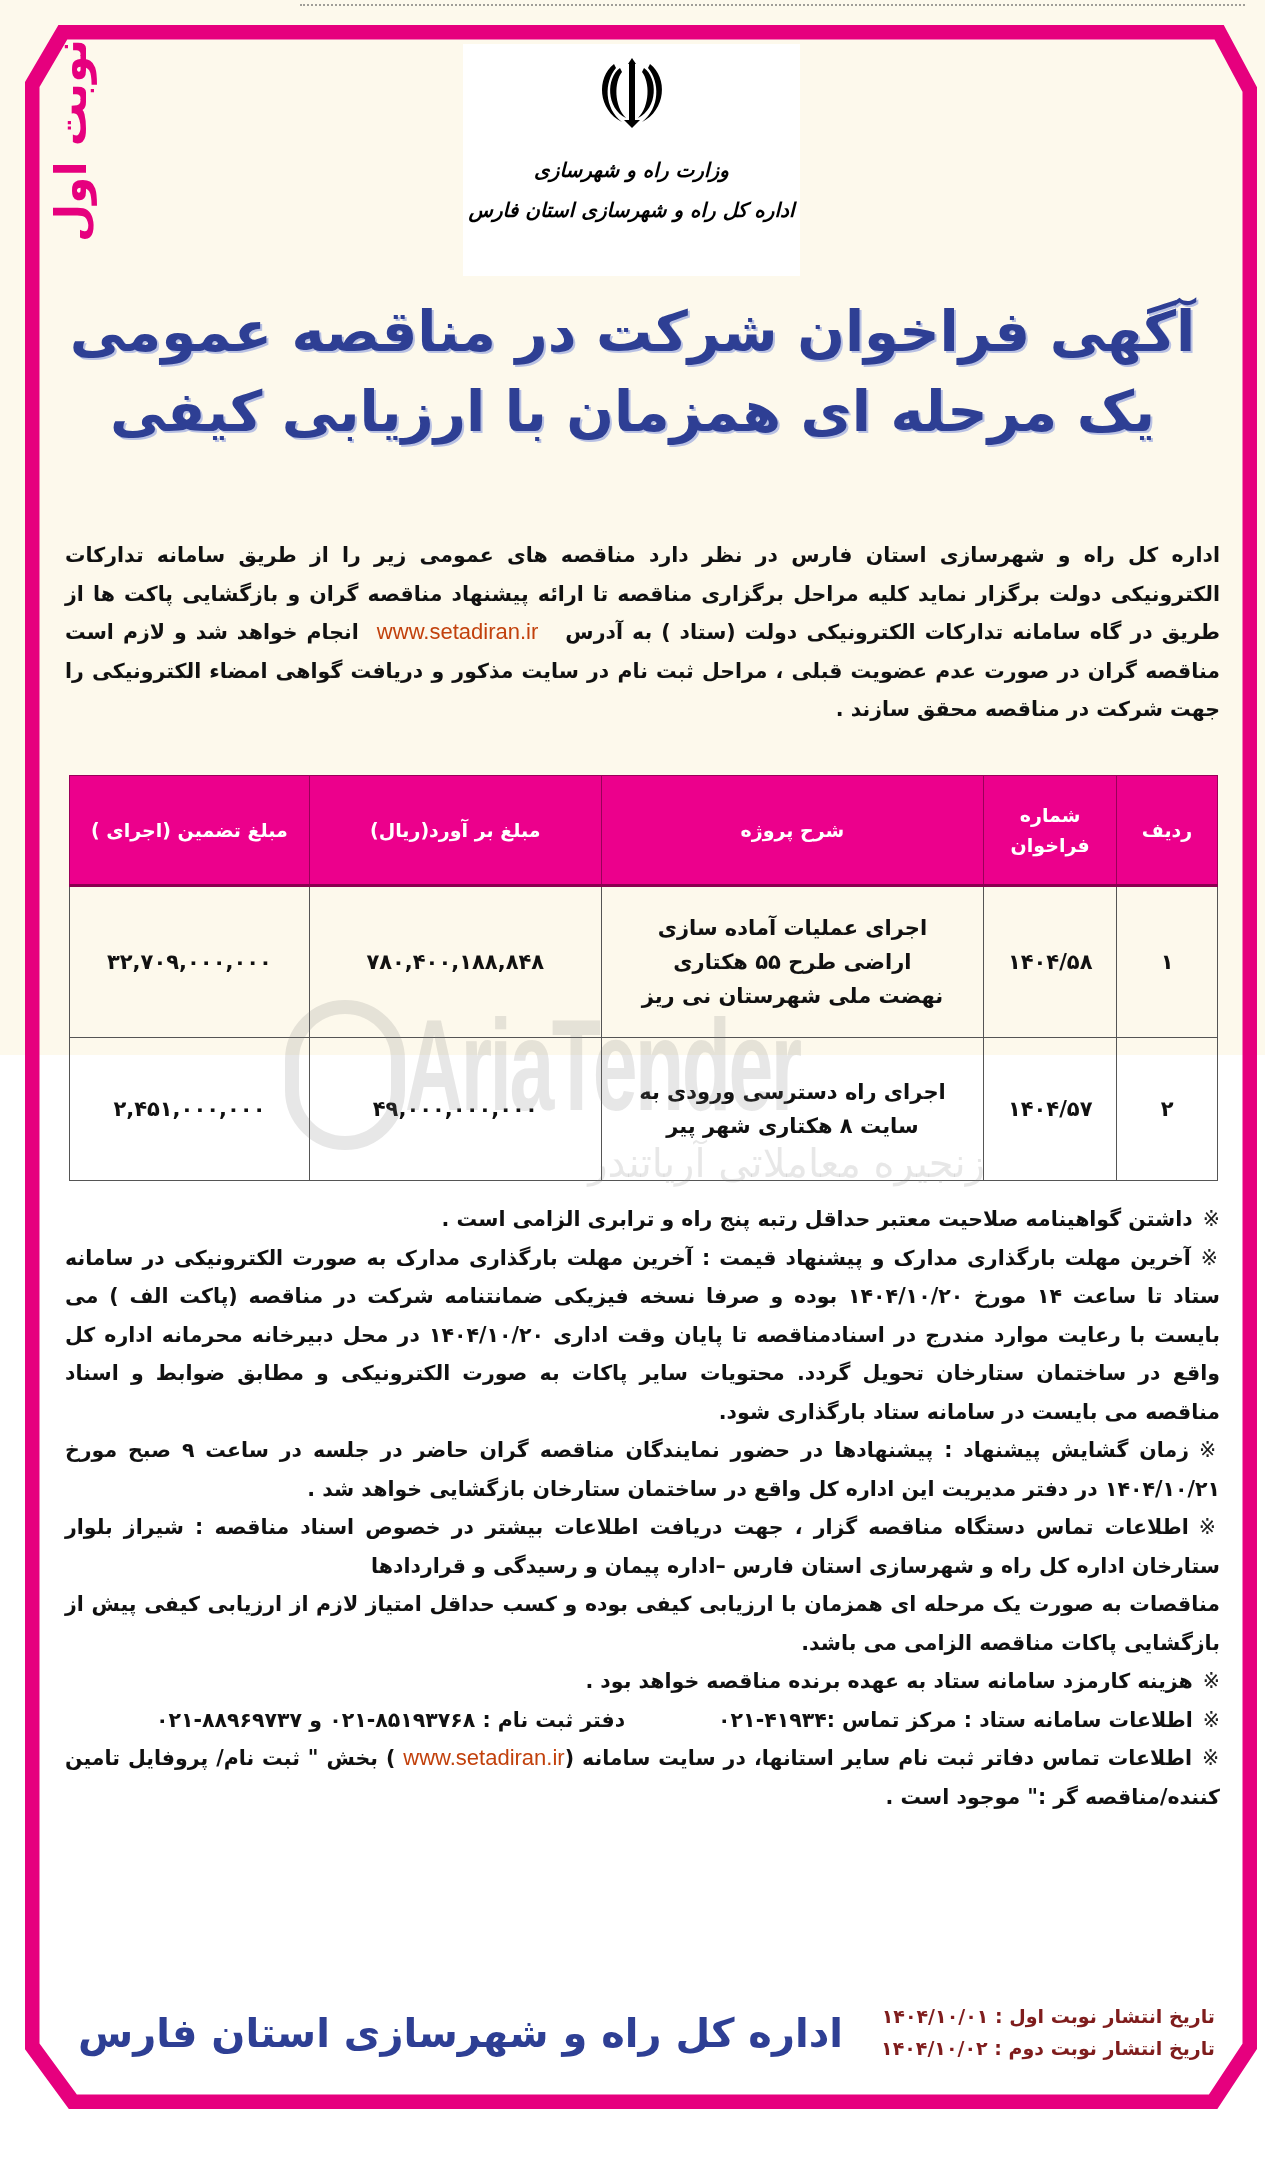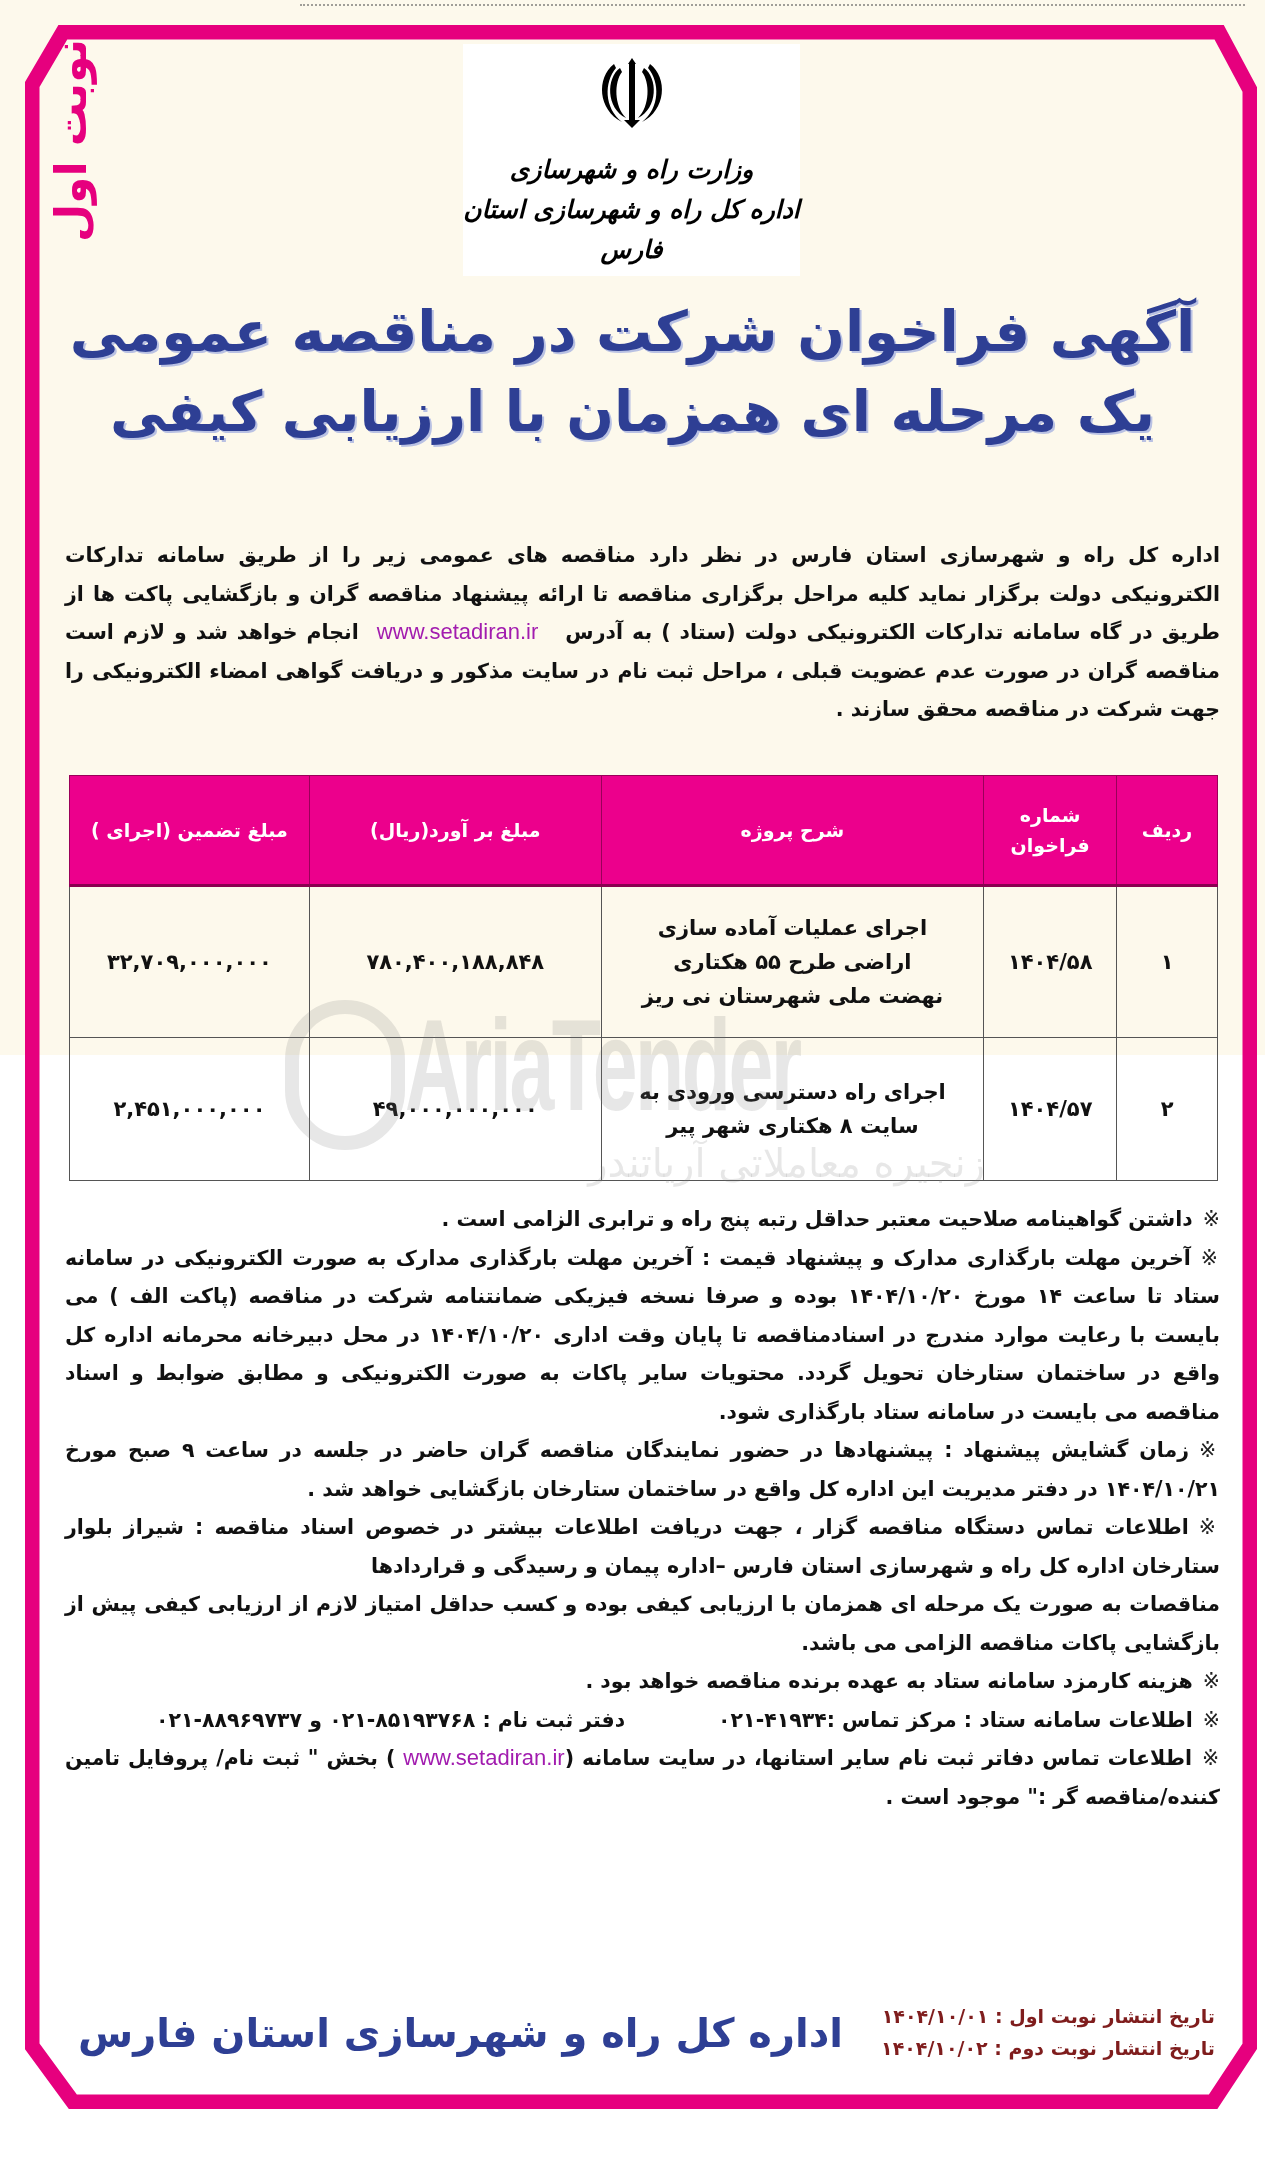--- a/index.html
+++ b/index.html
@@ -16,29 +16,29 @@
 
   .badge { position: absolute; left: 42px; top: 55px; width: 58px; height: 170px;
     display: flex; align-items: center; justify-content: center; }
   .badge span { display: inline-block; transform: rotate(-90deg); white-space: nowrap;
     color: #e6007e; font-weight: bold; font-size: 44px; font-family: "DejaVu Sans", sans-serif; }
 
   .logo-box { position: absolute; left: 463px; top: 44px; width: 337px; height: 232px; background: #fff;
     display: flex; flex-direction: column; align-items: center; }
   .emblem { margin-top: 8px; width: 80px; height: 80px; }
   .ministry { margin-top: 18px; font-family: "DejaVu Serif", serif; font-style: italic; font-weight: bold;
-    font-size: 25px; direction: rtl; text-align: center; line-height: 40px; color: #000; }
+    font-size: 20px; direction: rtl; text-align: right; line-height: 40px; color: #000; }
 
   .title { position: absolute; left: 60px; right: 60px; top: 292px; direction: rtl; text-align: center;
     color: #2e3f94; font-weight: bold; font-size: 56px; line-height: 80px;
     text-shadow: 2px 2px 0 #b9c1e3; font-family: "DejaVu Sans", sans-serif; }
 
   .intro { position: absolute; left: 65px; right: 45px; top: 536px; direction: rtl; text-align: justify;
     font-size: 20.5px; font-weight: bold; line-height: 38.5px; }
-  .link { color: #a21caf; font-weight: normal; direction: ltr; unicode-bidi: embed; font-family: "Liberation Sans", sans-serif; font-size: 22px; }
+  .link { color: #c2410c; font-weight: normal; direction: ltr; unicode-bidi: embed; font-family: "Liberation Sans", sans-serif; font-size: 22px; }
 
   table.tenders { position: absolute; left: 69px; top: 775px; width: 1149px; border-collapse: collapse; direction: rtl;
     font-weight: bold; }
   table.tenders th { background: #ec008c; color: #fff; font-size: 19px; height: 110px; border: 1px solid #9a0059;
     border-bottom: 3px solid #8a0050; font-weight: bold; line-height: 30px; }
   table.tenders td { border: 1px solid #555; text-align: center; font-size: 21px; line-height: 34px; background: transparent; }
   table.tenders tr.r1 td { height: 152px; }
   table.tenders tr.r2 td { height: 143px; }
   .num { font-size: 23px; font-weight: bold; letter-spacing: .5px; }
 

